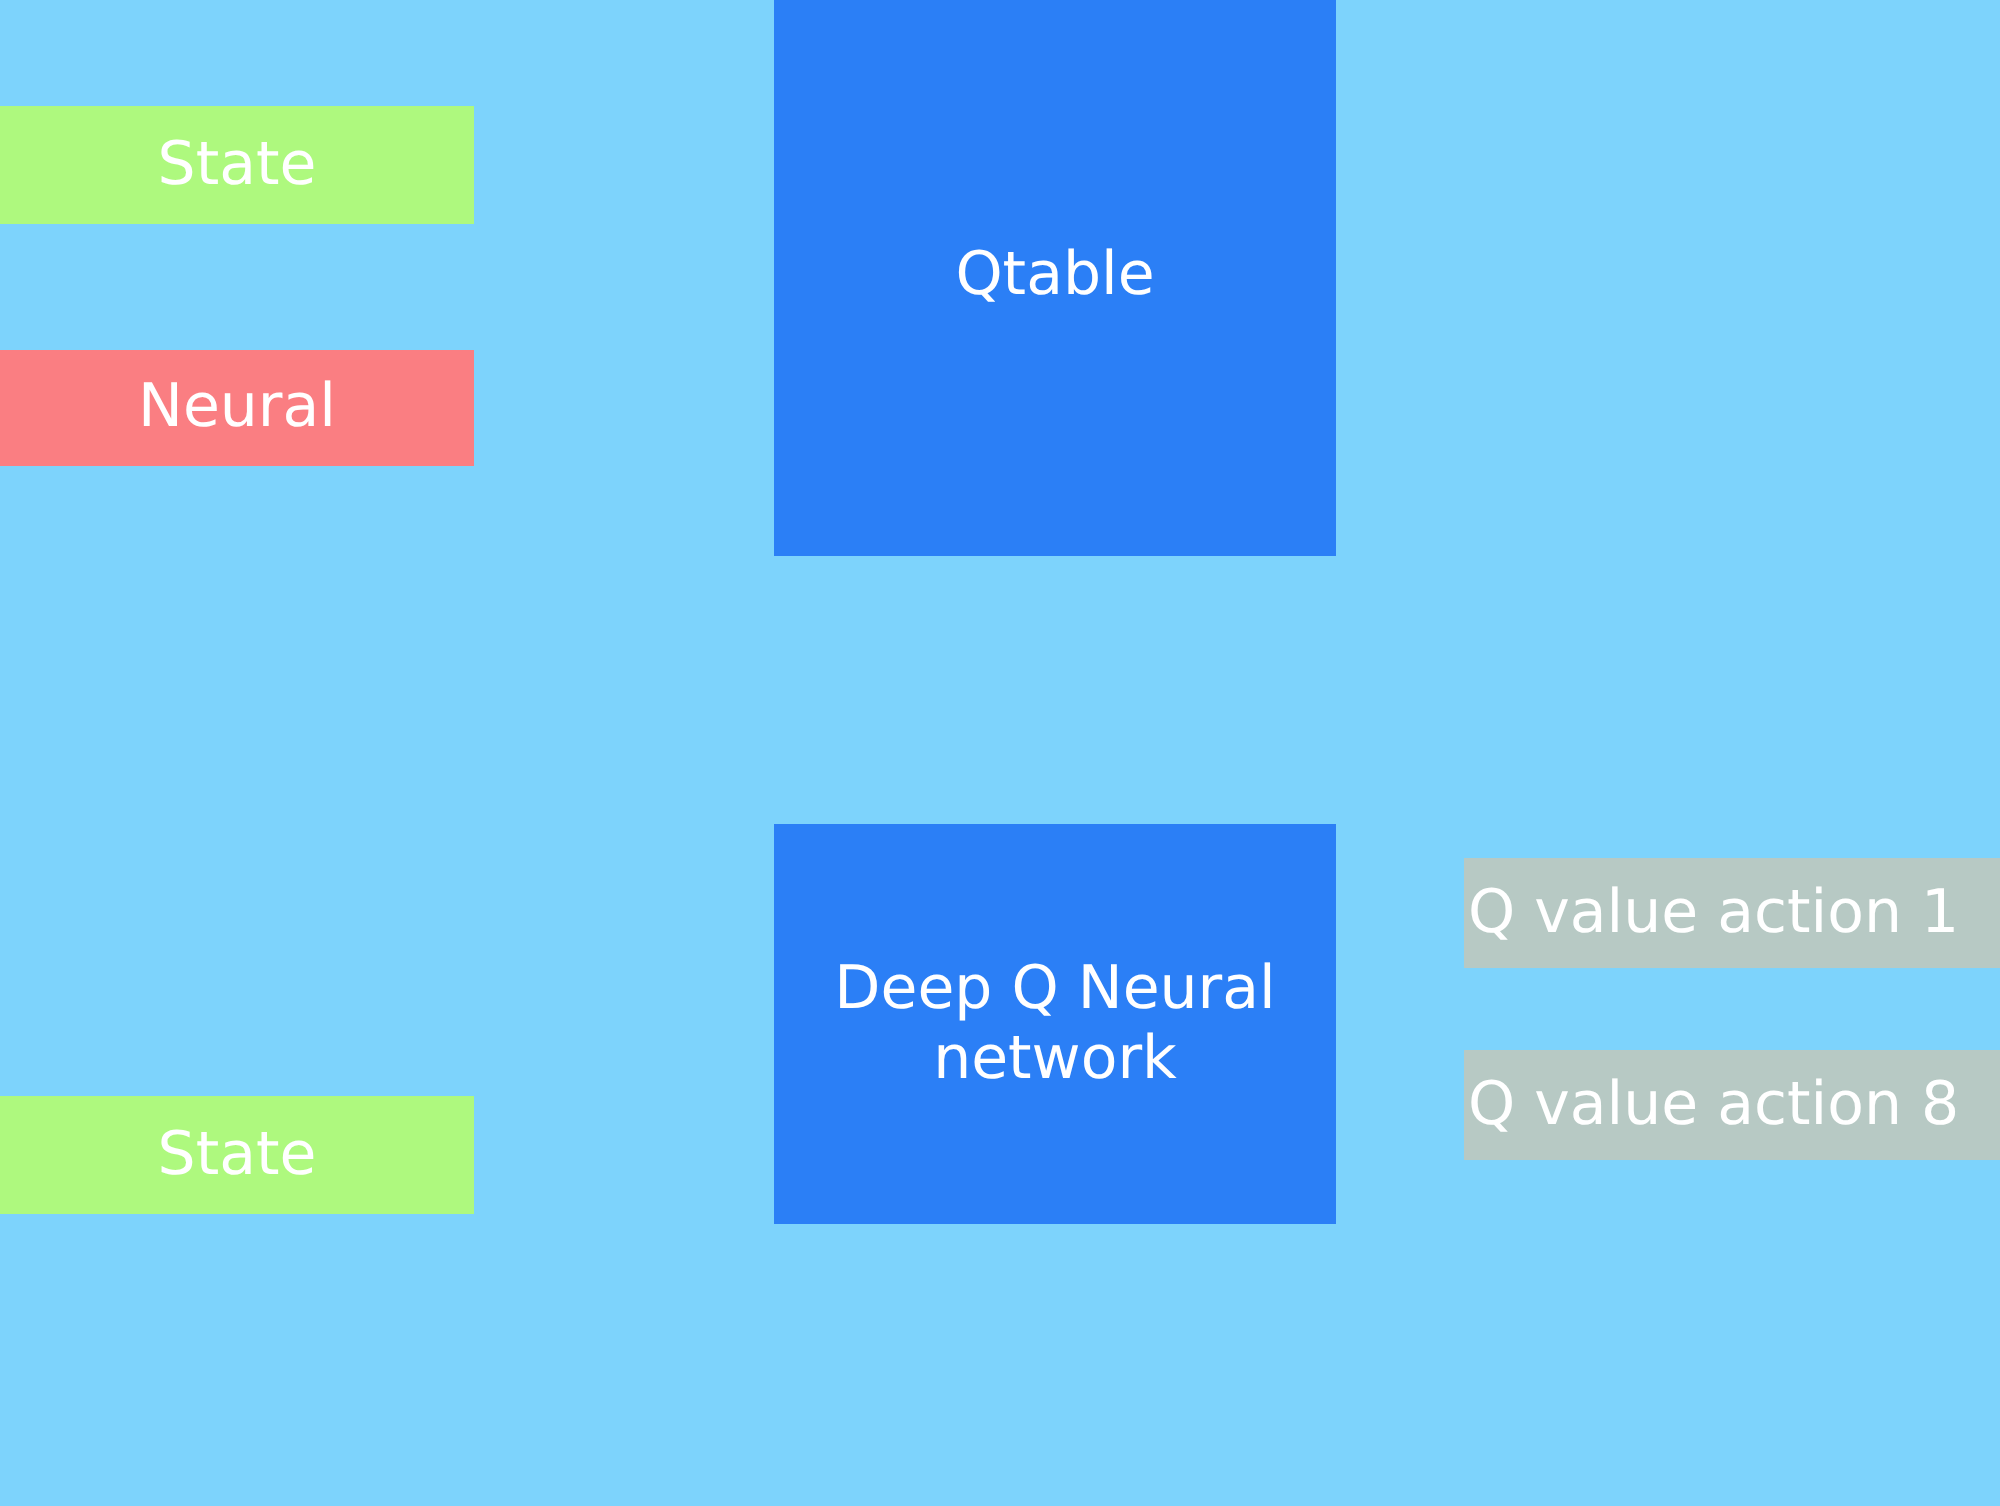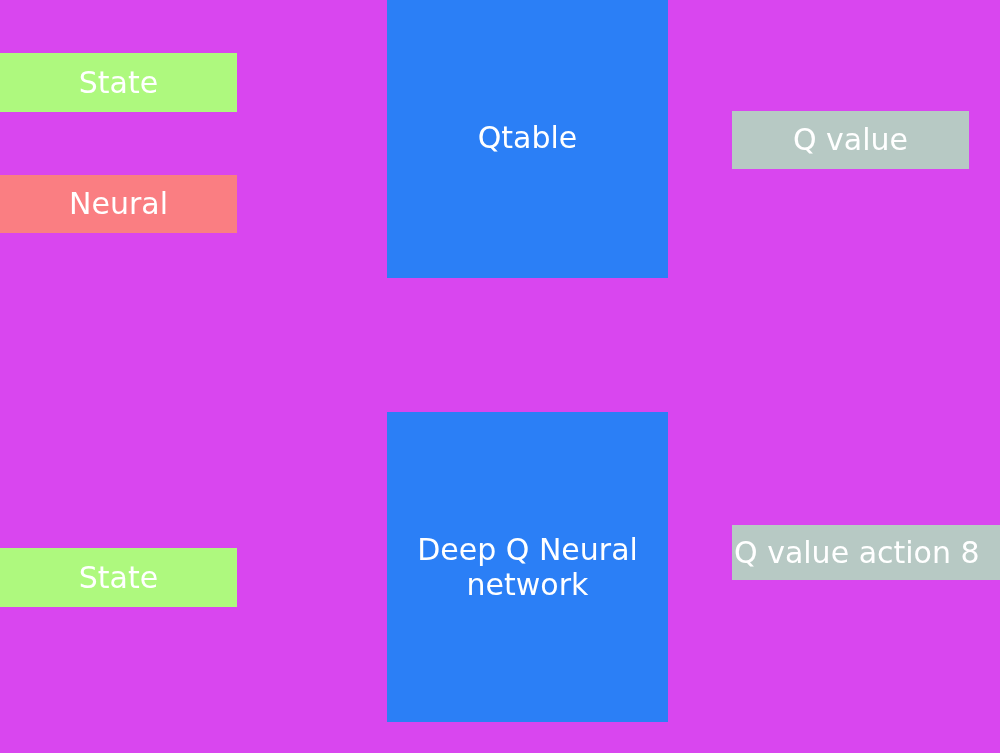--- a/index.html
+++ b/index.html
@@ -8,21 +8,21 @@
     padding: 0;
     background: #000000;
   }
   body {
     font-family: "DejaVu Sans", sans-serif;
   }
   #canvas {
     position: relative;
     width: 1000px;
     height: 753px;
-    background: #d946ef;
+    background: #7dd3fc;
     overflow: hidden;
   }
   .node {
     position: absolute;
     box-sizing: border-box;
     display: flex;
     align-items: center;
     justify-content: center;
     color: #ffffff;
     text-align: center;
@@ -70,21 +70,21 @@
     top: 548px;
     width: 237px;
     height: 59px;
     background: #aef97e;
     font-size: 30px;
   }
   .node-dqn {
     left: 387px;
     top: 412px;
     width: 281px;
-    height: 310px;
+    height: 200px;
     background: #2b7ff6;
     font-size: 30px;
   }
   .node-qva {
     left: 732px;
     width: 268px;
     height: 55px;
     background: #b7c9c4;
     font-size: 30px;
     justify-content: flex-start;
@@ -99,24 +99,24 @@
 <body>
 
 <div id="canvas">
 
   <div class="node node-state-top">State</div>
 
   <div class="node node-action">Neural</div>
 
   <div class="node node-qtable">Qtable</div>
 
-  <div class="node node-qvalue">Q value</div>
 
   <div class="node node-state-bottom">State</div>
 
   <div class="node node-dqn">Deep Q Neural
 network</div>
 
+  <div class="node node-qva node-qva1">Q value action 1</div>
 
   <div class="node node-qva node-qva2">Q value action 8</div>
 
 
 </div>
 
 </body></html>

